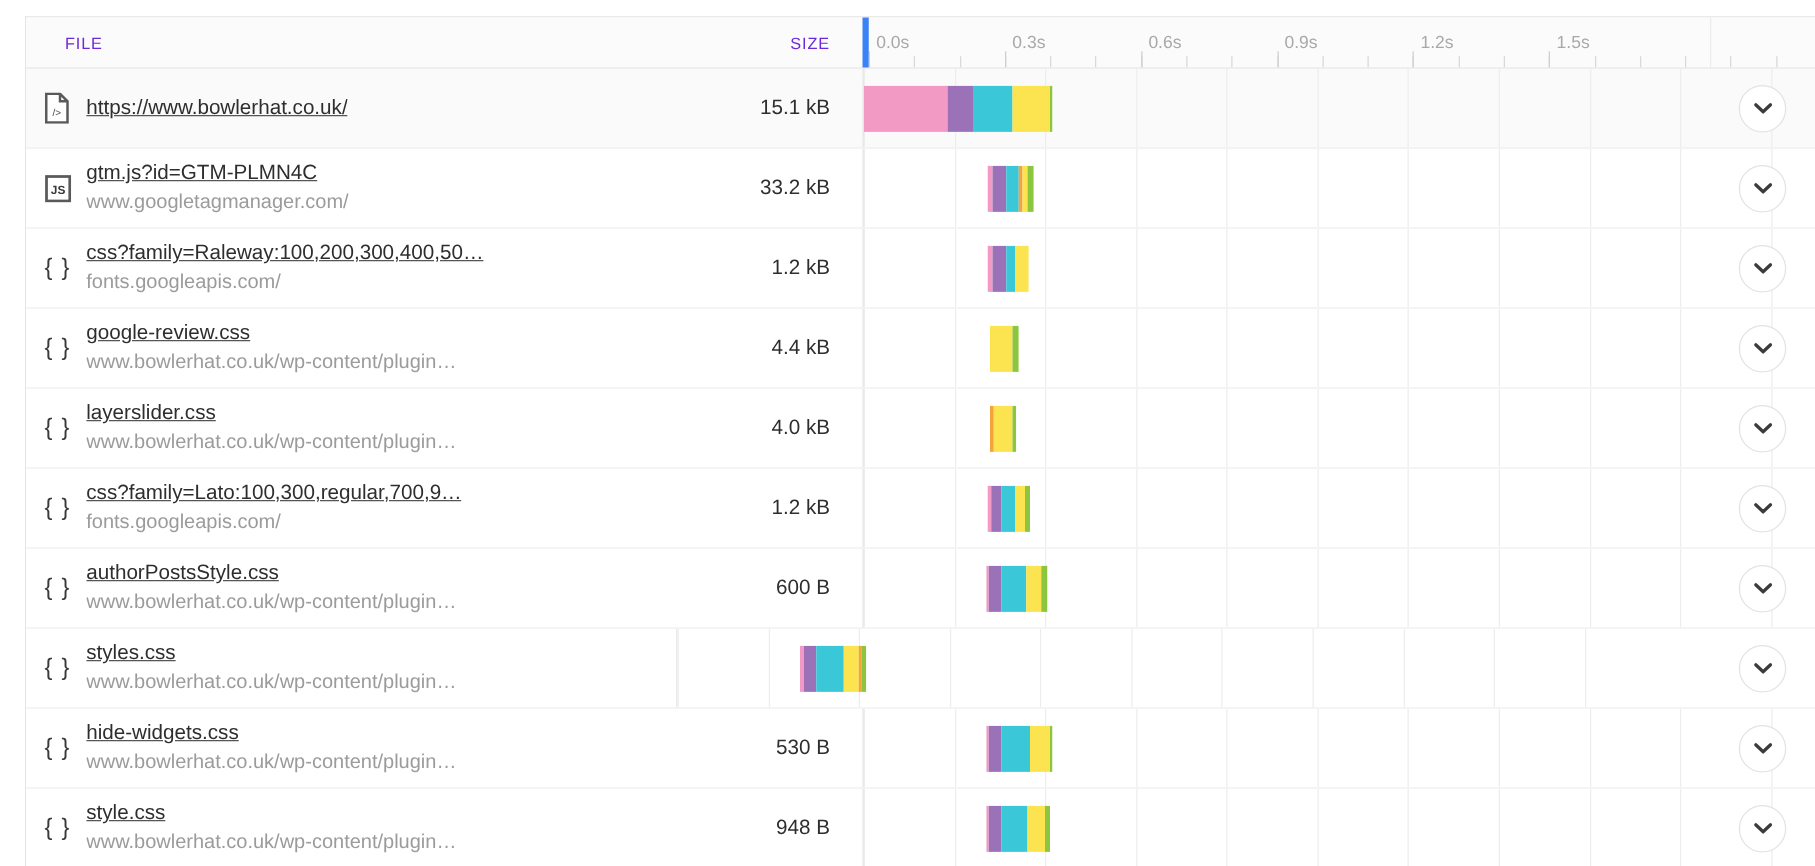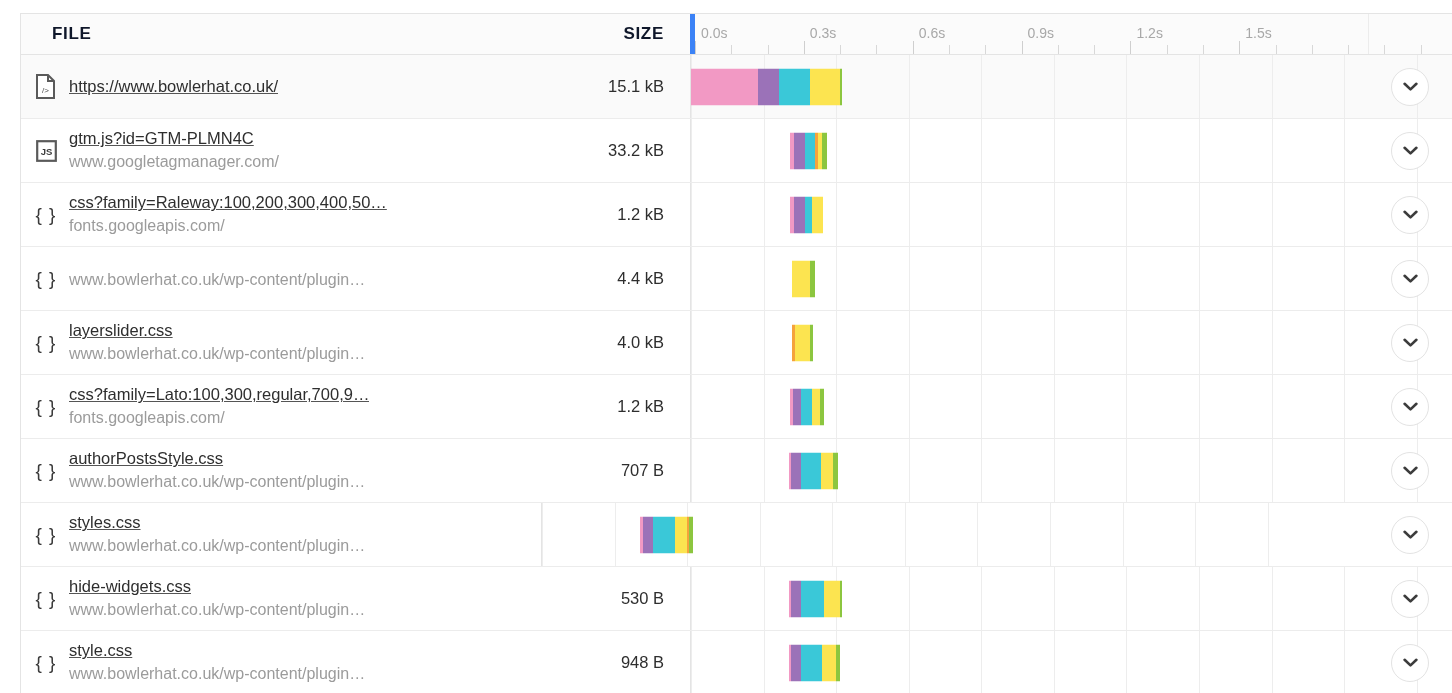--- a/index.html
+++ b/index.html
@@ -45,24 +45,24 @@
     align-items: center;
     justify-content: flex-end;
     padding-right: 26px;
   }
   .col-wf {
     flex: 1 1 auto;
     position: relative;
     border-left: 5px solid #3b82f6;
   }
   .head-label {
-    font-size: 17px;
+    font-size: 13px;
     letter-spacing: .7px;
-    color: #0f172a;
-    font-weight: 700;
+    color: #6d28d9;
+    font-weight: 400;
   }
   
   .ruler { position: absolute; inset: 0; overflow: hidden; }
   .tick {
     position: absolute;
     bottom: 0;
     width: 1px; height: 9px;
     background: #d8d8d8;
   }
   .tick.major { height: 13px; background: #cfcfcf; }
@@ -368,20 +368,21 @@
               </div>
             </div>
           </div>
         </div>
         <div class="wf-row">
           <div class="cell-file">
             <span class="ficon">
               <span class="braces">{ }</span>
             </span>
             <div class="fname-wrap">
+              <a class="fname">google-review.css</a>
               <div class="fhost">www.bowlerhat.co.uk/wp-content/plugin…</div>
             </div>
           </div>
           <div class="cell-size">4.4 kB</div>
           <div class="cell-wf">
             <div class="grid">
               <div class="gline" style="left: 0px;"></div>
               <div class="gline" style="left: 72.5714px;"></div>
               <div class="gline" style="left: 145.143px;"></div>
               <div class="gline" style="left: 217.714px;"></div>
@@ -489,21 +490,21 @@
         <div class="wf-row">
           <div class="cell-file">
             <span class="ficon">
               <span class="braces">{ }</span>
             </span>
             <div class="fname-wrap">
               <a class="fname">authorPostsStyle.css</a>
               <div class="fhost">www.bowlerhat.co.uk/wp-content/plugin…</div>
             </div>
           </div>
-          <div class="cell-size">707 B</div>
+          <div class="cell-size">600 B</div>
           <div class="cell-wf">
             <div class="grid">
               <div class="gline" style="left: 0px;"></div>
               <div class="gline" style="left: 72.5714px;"></div>
               <div class="gline" style="left: 145.143px;"></div>
               <div class="gline" style="left: 217.714px;"></div>
               <div class="gline" style="left: 290.286px;"></div>
               <div class="gline" style="left: 362.857px;"></div>
               <div class="gline" style="left: 435.429px;"></div>
               <div class="gline" style="left: 508px;"></div>

